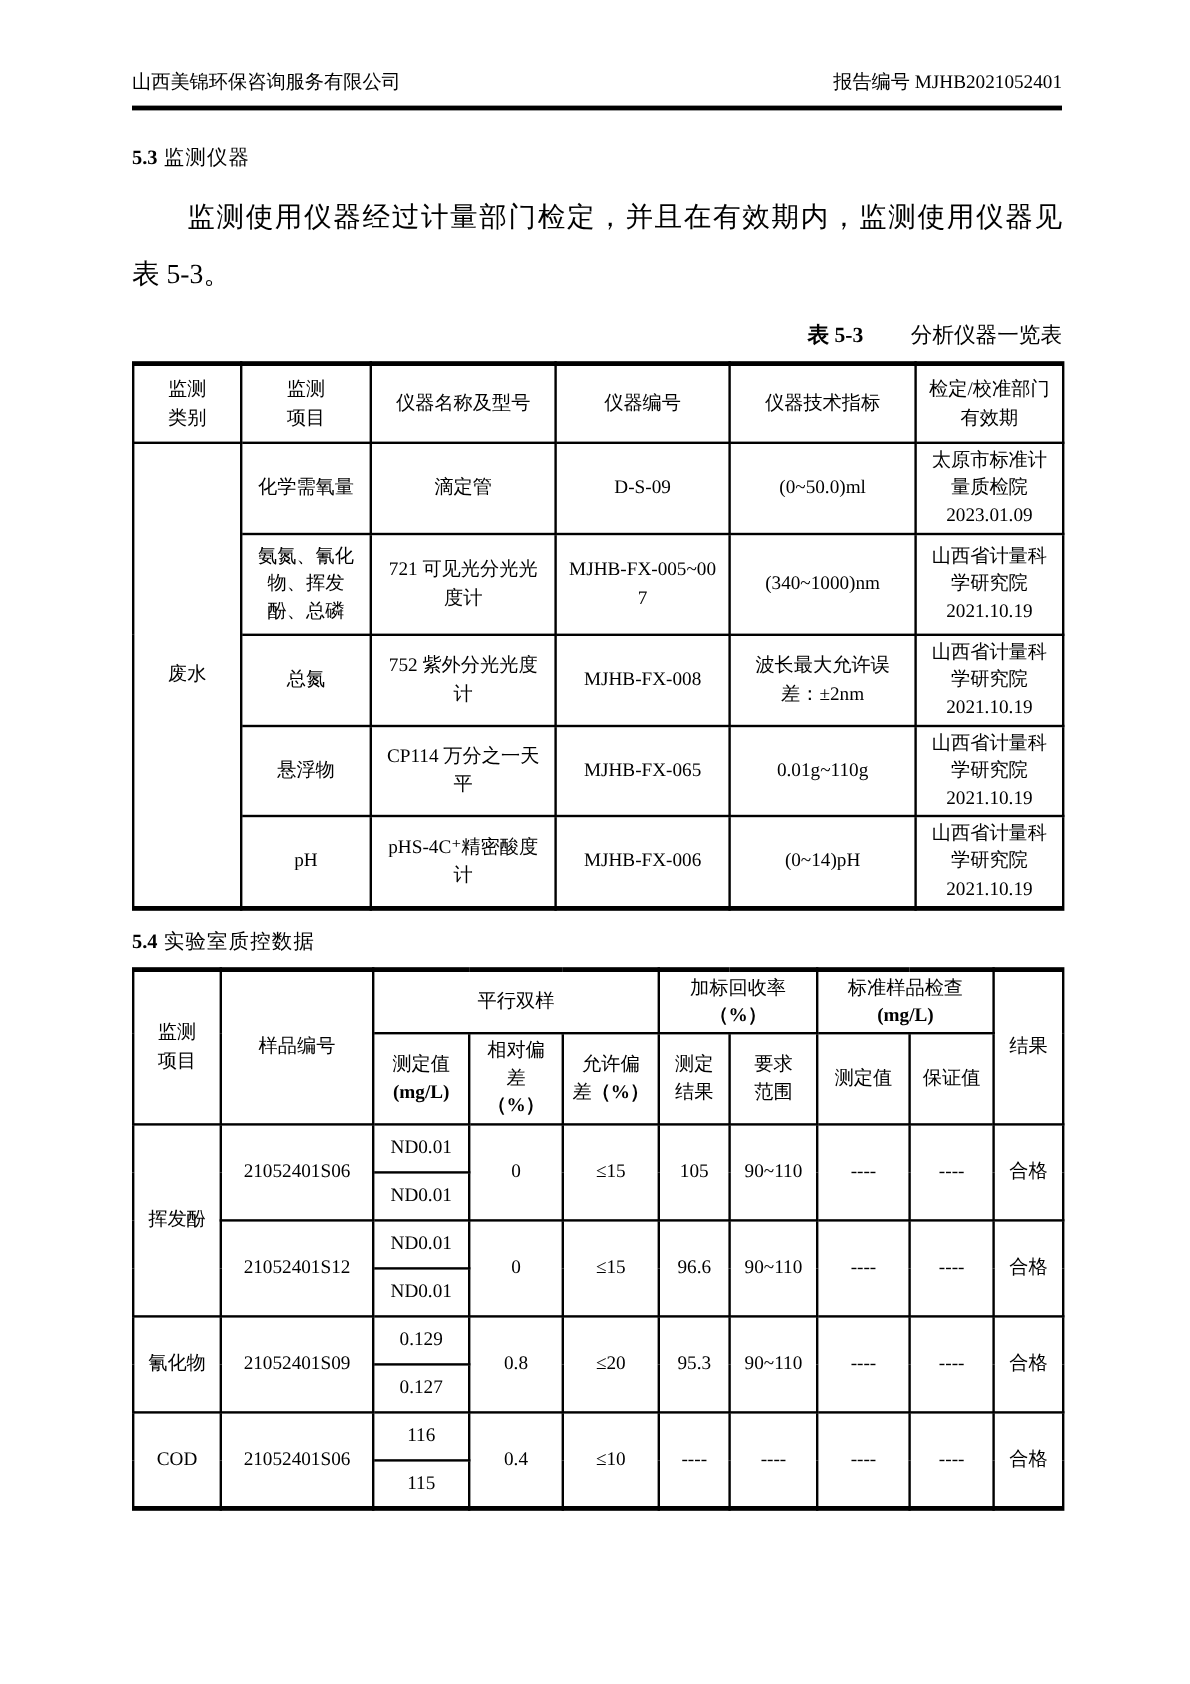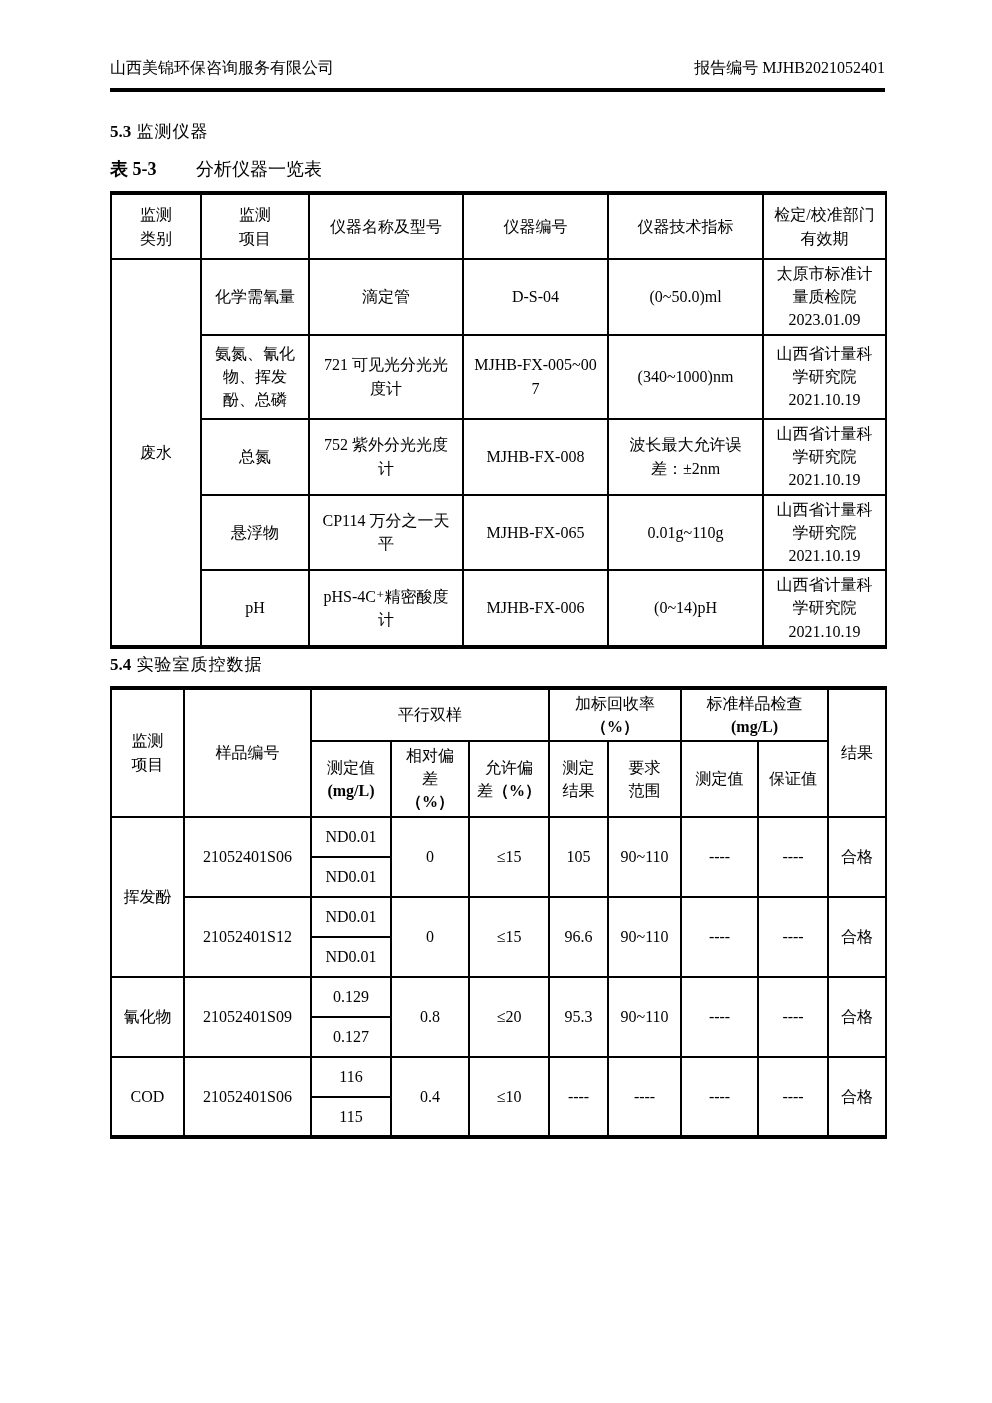--- a/index.html
+++ b/index.html
@@ -19,21 +19,21 @@
     border-bottom: 4px solid #000;
   }
 
   h2.sec { font-size: 17px; font-weight: normal; margin-top: 28px; letter-spacing: 1px; }
   h2.sec .num { font-weight: bold; font-family: "Liberation Serif", serif; letter-spacing: 0; }
 
   .para { margin-top: 14px; font-size: 23px; }
   .para .pline { line-height: 48px; }
   .para .l1 { text-indent: 2em; text-align: justify; text-align-last: justify; }
 
-  .caption { margin-top: 14px; text-align: left; font-size: 18px; }
+  .caption { margin-top: 14px; text-align: right; font-size: 18px; }
   .caption .cap-num { font-weight: bold; }
   .caption .gap { display: inline-block; width: 2.2em; }
 
   table.tbl {
     border-collapse: collapse; table-layout: fixed;
     width: 775px; margin-top: 10px;
     border-top: 4px solid #000; border-bottom: 4px solid #000;
     font-size: 16px;
   }
   table.tbl td, table.tbl th {
@@ -54,20 +54,24 @@
 <div class="page">
   <div class="content">
 
     <div class="doc-header">
       <span>山西美锦环保咨询服务有限公司</span>
       <span>报告编号 MJHB2021052401</span>
     </div>
 
     <h2 class="sec"><span class="num">5.3</span> <span>监测仪器</span></h2>
 
+    <div class="para">
+      <div class="pline l1">监测使用仪器经过计量部门检定，并且在有效期内，监测使用仪器见</div>
+      <div class="pline">表 5-3。</div>
+    </div>
 
     <div class="caption">
       <span class="cap-num">表 5-3</span><span class="gap"></span><span>分析仪器一览表</span>
     </div>
 
     <table class="tbl t53">
       <colgroup>
         <col style="width:90px">
           <col style="width:108px">
           <col style="width:154px">
@@ -87,21 +91,21 @@
             </th>
         <th>仪器名称及型号</th>
         <th>仪器编号</th>
         <th>仪器技术指标</th>
         <th>检定/校准部门有效期</th>
       </tr>
       <tr style="height:72px">
         <td rowspan="5">废水</td>
         <td>化学需氧量</td>
         <td>滴定管</td>
-        <td>D-S-04</td>
+        <td>D-S-09</td>
         <td>(0~50.0)ml</td>
         <td><span>太原市标准计量质检院</span><span class="date">2023.01.09</span></td>
       </tr>
       <tr style="height:84px">
         <td>氨氮、氰化物、挥发酚、总磷</td>
         <td>721 可见光分光光度计</td>
         <td>MJHB-FX-005~007</td>
         <td>(340~1000)nm</td>
         <td><span>山西省计量科学研究院</span><span class="date">2021.10.19</span></td>
       </tr>
@@ -122,21 +126,21 @@
       <tr style="height:70px">
         <td>pH</td>
         <td>pHS-4C⁺精密酸度计</td>
         <td>MJHB-FX-006</td>
         <td>(0~14)pH</td>
         <td><span>山西省计量科学研究院</span><span class="date">2021.10.19</span></td>
       </tr>
     </tbody>
       </table>
 
-    <h2 class="sec" style="margin-top:4px"><span class="num">5.4</span> <span>实验室质控数据</span></h2>
+    <h2 class="sec" style="margin-top:14px"><span class="num">5.4</span> <span>实验室质控数据</span></h2>
 
 
 
     <table class="tbl t54">
       <colgroup>
         <col style="width:73px">
           <col style="width:127px">
           <col style="width:80px">
           <col style="width:78px">
         <col style="width:80px">

